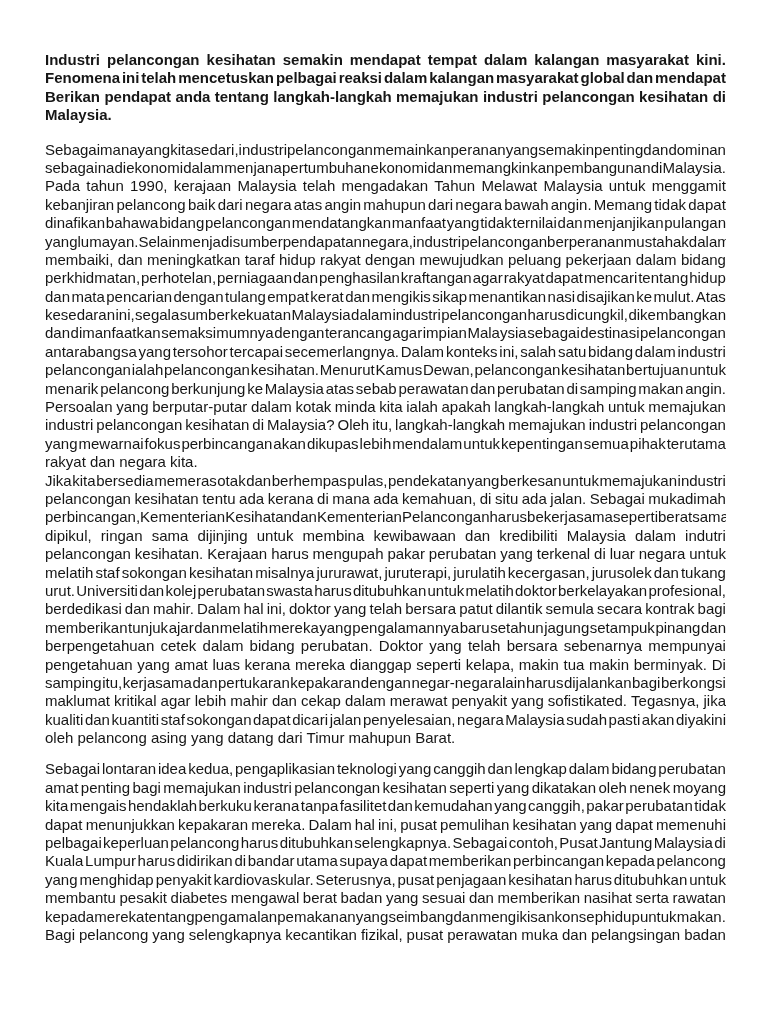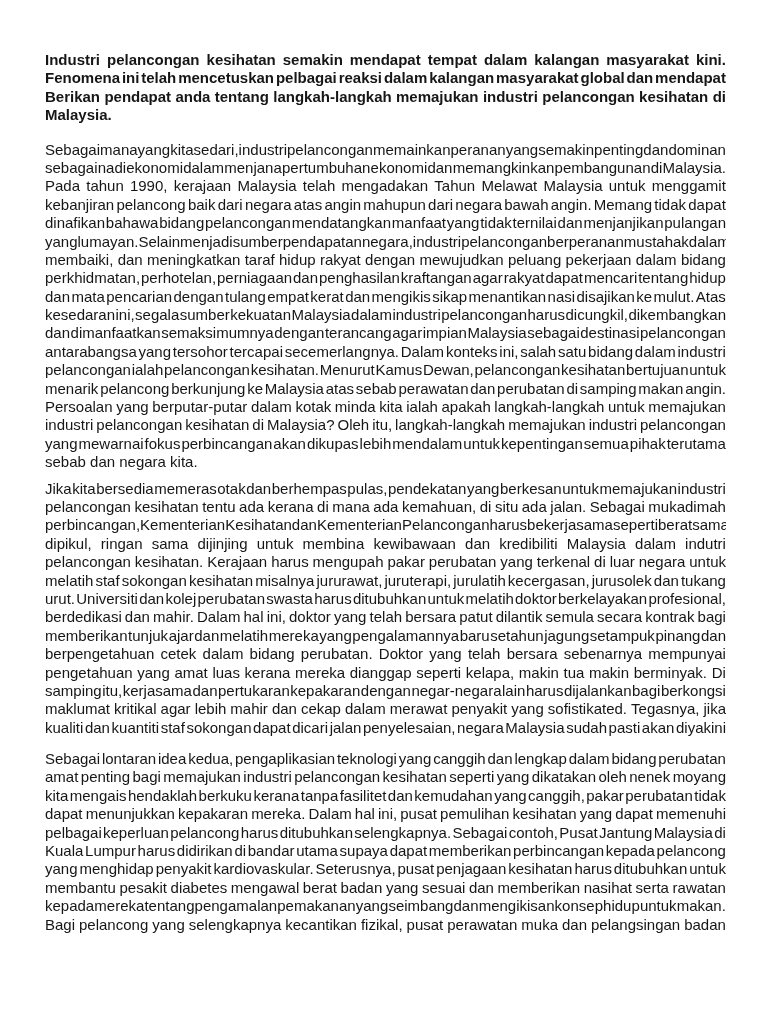--- a/index.html
+++ b/index.html
@@ -15,21 +15,21 @@
     box-sizing: border-box;
     padding: 51px 42px 20px 45px;
     overflow: hidden;
     font-family: Liberation Sans, sans-serif;
     font-size: 15px;
     color: #161616;
   }
   .para { margin: 0; }
   .para.prompt { font-weight: bold; }
   .para.body-1 { margin-top: 16px; }
-  .para.body-2 { margin-top: 8px; }
+  .para.body-2 { }
   .para.body-3 { margin-top: 13px; }
   .line {
     display: flex;
     justify-content: space-between;
     height: 18.4px;
     line-height: 18.4px;
     overflow: hidden;
     white-space: pre;
   }
   .line.plain {
@@ -64,37 +64,38 @@
         <div class="line"><span>perkhidmatan,</span><span>perhotelan,</span><span>perniagaan</span><span>dan</span><span>penghasilan</span><span>kraftangan</span><span>agar</span><span>rakyat</span><span>dapat</span><span>mencari</span><span>tentang</span><span>hidup</span></div>
         <div class="line"><span>dan</span><span>mata</span><span>pencarian</span><span>dengan</span><span>tulang</span><span>empat</span><span>kerat</span><span>dan</span><span>mengikis</span><span>sikap</span><span>menantikan</span><span>nasi</span><span>disajikan</span><span>ke</span><span>mulut.</span><span>Atas</span></div>
         <div class="line"><span>kesedaran</span><span>ini,</span><span>segala</span><span>sumber</span><span>kekuatan</span><span>Malaysia</span><span>dalam</span><span>industri</span><span>pelancongan</span><span>harus</span><span>dicungkil,</span><span>dikembangkan</span></div>
         <div class="line"><span>dan</span><span>dimanfaatkan</span><span>semaksimumnya</span><span>dengan</span><span>terancang</span><span>agar</span><span>impian</span><span>Malaysia</span><span>sebagai</span><span>destinasi</span><span>pelancongan</span></div>
         <div class="line"><span>antarabangsa</span><span>yang</span><span>tersohor</span><span>tercapai</span><span>secemerlangnya.</span><span>Dalam</span><span>konteks</span><span>ini,</span><span>salah</span><span>satu</span><span>bidang</span><span>dalam</span><span>industri</span></div>
         <div class="line"><span>pelancongan</span><span>ialah</span><span>pelancongan</span><span>kesihatan.</span><span>Menurut</span><span>Kamus</span><span>Dewan,</span><span>pelancongan</span><span>kesihatan</span><span>bertujuan</span><span>untuk</span></div>
         <div class="line"><span>menarik</span><span>pelancong</span><span>berkunjung</span><span>ke</span><span>Malaysia</span><span>atas</span><span>sebab</span><span>perawatan</span><span>dan</span><span>perubatan</span><span>di</span><span>samping</span><span>makan</span><span>angin.</span></div>
         <div class="line"><span>Persoalan</span><span>yang</span><span>berputar-putar</span><span>dalam</span><span>kotak</span><span>minda</span><span>kita</span><span>ialah</span><span>apakah</span><span>langkah-langkah</span><span>untuk</span><span>memajukan</span></div>
         <div class="line"><span>industri</span><span>pelancongan</span><span>kesihatan</span><span>di</span><span>Malaysia?</span><span>Oleh</span><span>itu,</span><span>langkah-langkah</span><span>memajukan</span><span>industri</span><span>pelancongan</span></div>
         <div class="line"><span>yang</span><span>mewarnai</span><span>fokus</span><span>perbincangan</span><span>akan</span><span>dikupas</span><span>lebih</span><span>mendalam</span><span>untuk</span><span>kepentingan</span><span>semua</span><span>pihak</span><span>terutama</span></div>
-        <div class="line plain">sebab dan negara kita.</div>
+        <div class="line plain">rakyat dan negara kita.</div>
       </div>
     <div class="para body-2">
         <div class="line"><span>Jika</span><span>kita</span><span>bersedia</span><span>memeras</span><span>otak</span><span>dan</span><span>berhempas</span><span>pulas,</span><span>pendekatan</span><span>yang</span><span>berkesan</span><span>untuk</span><span>memajukan</span><span>industri</span></div>
         <div class="line"><span>pelancongan</span><span>kesihatan</span><span>tentu</span><span>ada</span><span>kerana</span><span>di</span><span>mana</span><span>ada</span><span>kemahuan,</span><span>di</span><span>situ</span><span>ada</span><span>jalan.</span><span>Sebagai</span><span>mukadimah</span></div>
         <div class="line"><span>perbincangan,</span><span>Kementerian</span><span>Kesihatan</span><span>dan</span><span>Kementerian</span><span>Pelancongan</span><span>harus</span><span>bekerjasama</span><span>seperti</span><span>berat</span><span>sama</span></div>
         <div class="line"><span>dipikul,</span><span>ringan</span><span>sama</span><span>dijinjing</span><span>untuk</span><span>membina</span><span>kewibawaan</span><span>dan</span><span>kredibiliti</span><span>Malaysia</span><span>dalam</span><span>indutri</span></div>
         <div class="line"><span>pelancongan</span><span>kesihatan.</span><span>Kerajaan</span><span>harus</span><span>mengupah</span><span>pakar</span><span>perubatan</span><span>yang</span><span>terkenal</span><span>di</span><span>luar</span><span>negara</span><span>untuk</span></div>
         <div class="line"><span>melatih</span><span>staf</span><span>sokongan</span><span>kesihatan</span><span>misalnya</span><span>jururawat,</span><span>juruterapi,</span><span>jurulatih</span><span>kecergasan,</span><span>jurusolek</span><span>dan</span><span>tukang</span></div>
         <div class="line"><span>urut.</span><span>Universiti</span><span>dan</span><span>kolej</span><span>perubatan</span><span>swasta</span><span>harus</span><span>ditubuhkan</span><span>untuk</span><span>melatih</span><span>doktor</span><span>berkelayakan</span><span>profesional,</span></div>
         <div class="line"><span>berdedikasi</span><span>dan</span><span>mahir.</span><span>Dalam</span><span>hal</span><span>ini,</span><span>doktor</span><span>yang</span><span>telah</span><span>bersara</span><span>patut</span><span>dilantik</span><span>semula</span><span>secara</span><span>kontrak</span><span>bagi</span></div>
         <div class="line"><span>memberikan</span><span>tunjuk</span><span>ajar</span><span>dan</span><span>melatih</span><span>mereka</span><span>yang</span><span>pengalamannya</span><span>baru</span><span>setahun</span><span>jagung</span><span>setampuk</span><span>pinang</span><span>dan</span></div>
         <div class="line"><span>berpengetahuan</span><span>cetek</span><span>dalam</span><span>bidang</span><span>perubatan.</span><span>Doktor</span><span>yang</span><span>telah</span><span>bersara</span><span>sebenarnya</span><span>mempunyai</span></div>
         <div class="line"><span>pengetahuan</span><span>yang</span><span>amat</span><span>luas</span><span>kerana</span><span>mereka</span><span>dianggap</span><span>seperti</span><span>kelapa,</span><span>makin</span><span>tua</span><span>makin</span><span>berminyak.</span><span>Di</span></div>
         <div class="line"><span>samping</span><span>itu,</span><span>kerjasama</span><span>dan</span><span>pertukaran</span><span>kepakaran</span><span>dengan</span><span>negar-negara</span><span>lain</span><span>harus</span><span>dijalankan</span><span>bagi</span><span>berkongsi</span></div>
         <div class="line"><span>maklumat</span><span>kritikal</span><span>agar</span><span>lebih</span><span>mahir</span><span>dan</span><span>cekap</span><span>dalam</span><span>merawat</span><span>penyakit</span><span>yang</span><span>sofistikated.</span><span>Tegasnya,</span><span>jika</span></div>
         <div class="line"><span>kualiti</span><span>dan</span><span>kuantiti</span><span>staf</span><span>sokongan</span><span>dapat</span><span>dicari</span><span>jalan</span><span>penyelesaian,</span><span>negara</span><span>Malaysia</span><span>sudah</span><span>pasti</span><span>akan</span><span>diyakini</span></div>
+        <div class="line plain">oleh pelancong asing yang datang dari Timur mahupun Barat.</div>
       </div>
     <div class="para body-3">
         <div class="line"><span>Sebagai</span><span>lontaran</span><span>idea</span><span>kedua,</span><span>pengaplikasian</span><span>teknologi</span><span>yang</span><span>canggih</span><span>dan</span><span>lengkap</span><span>dalam</span><span>bidang</span><span>perubatan</span></div>
         <div class="line"><span>amat</span><span>penting</span><span>bagi</span><span>memajukan</span><span>industri</span><span>pelancongan</span><span>kesihatan</span><span>seperti</span><span>yang</span><span>dikatakan</span><span>oleh</span><span>nenek</span><span>moyang</span></div>
         <div class="line"><span>kita</span><span>mengais</span><span>hendaklah</span><span>berkuku</span><span>kerana</span><span>tanpa</span><span>fasilitet</span><span>dan</span><span>kemudahan</span><span>yang</span><span>canggih,</span><span>pakar</span><span>perubatan</span><span>tidak</span></div>
         <div class="line"><span>dapat</span><span>menunjukkan</span><span>kepakaran</span><span>mereka.</span><span>Dalam</span><span>hal</span><span>ini,</span><span>pusat</span><span>pemulihan</span><span>kesihatan</span><span>yang</span><span>dapat</span><span>memenuhi</span></div>
         <div class="line"><span>pelbagai</span><span>keperluan</span><span>pelancong</span><span>harus</span><span>ditubuhkan</span><span>selengkapnya.</span><span>Sebagai</span><span>contoh,</span><span>Pusat</span><span>Jantung</span><span>Malaysia</span><span>di</span></div>
         <div class="line"><span>Kuala</span><span>Lumpur</span><span>harus</span><span>didirikan</span><span>di</span><span>bandar</span><span>utama</span><span>supaya</span><span>dapat</span><span>memberikan</span><span>perbincangan</span><span>kepada</span><span>pelancong</span></div>
         <div class="line"><span>yang</span><span>menghidap</span><span>penyakit</span><span>kardiovaskular.</span><span>Seterusnya,</span><span>pusat</span><span>penjagaan</span><span>kesihatan</span><span>harus</span><span>ditubuhkan</span><span>untuk</span></div>
         <div class="line"><span>membantu</span><span>pesakit</span><span>diabetes</span><span>mengawal</span><span>berat</span><span>badan</span><span>yang</span><span>sesuai</span><span>dan</span><span>memberikan</span><span>nasihat</span><span>serta</span><span>rawatan</span></div>

